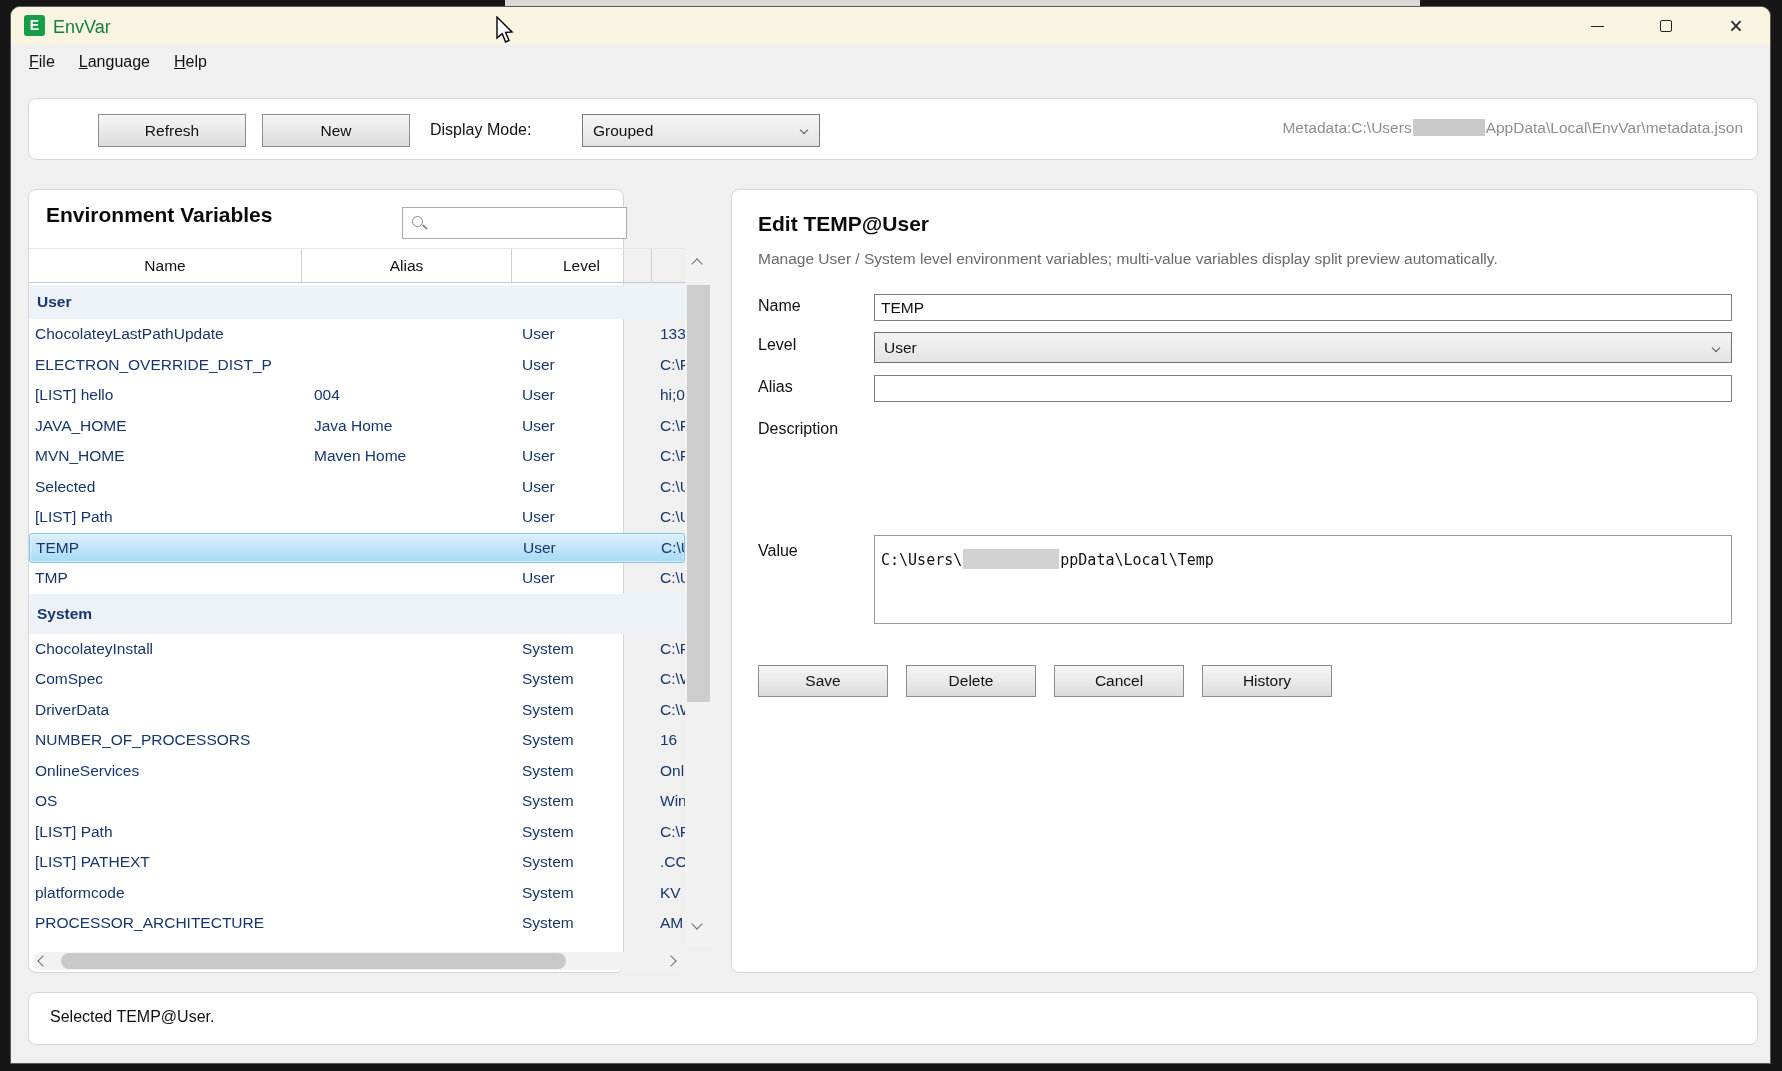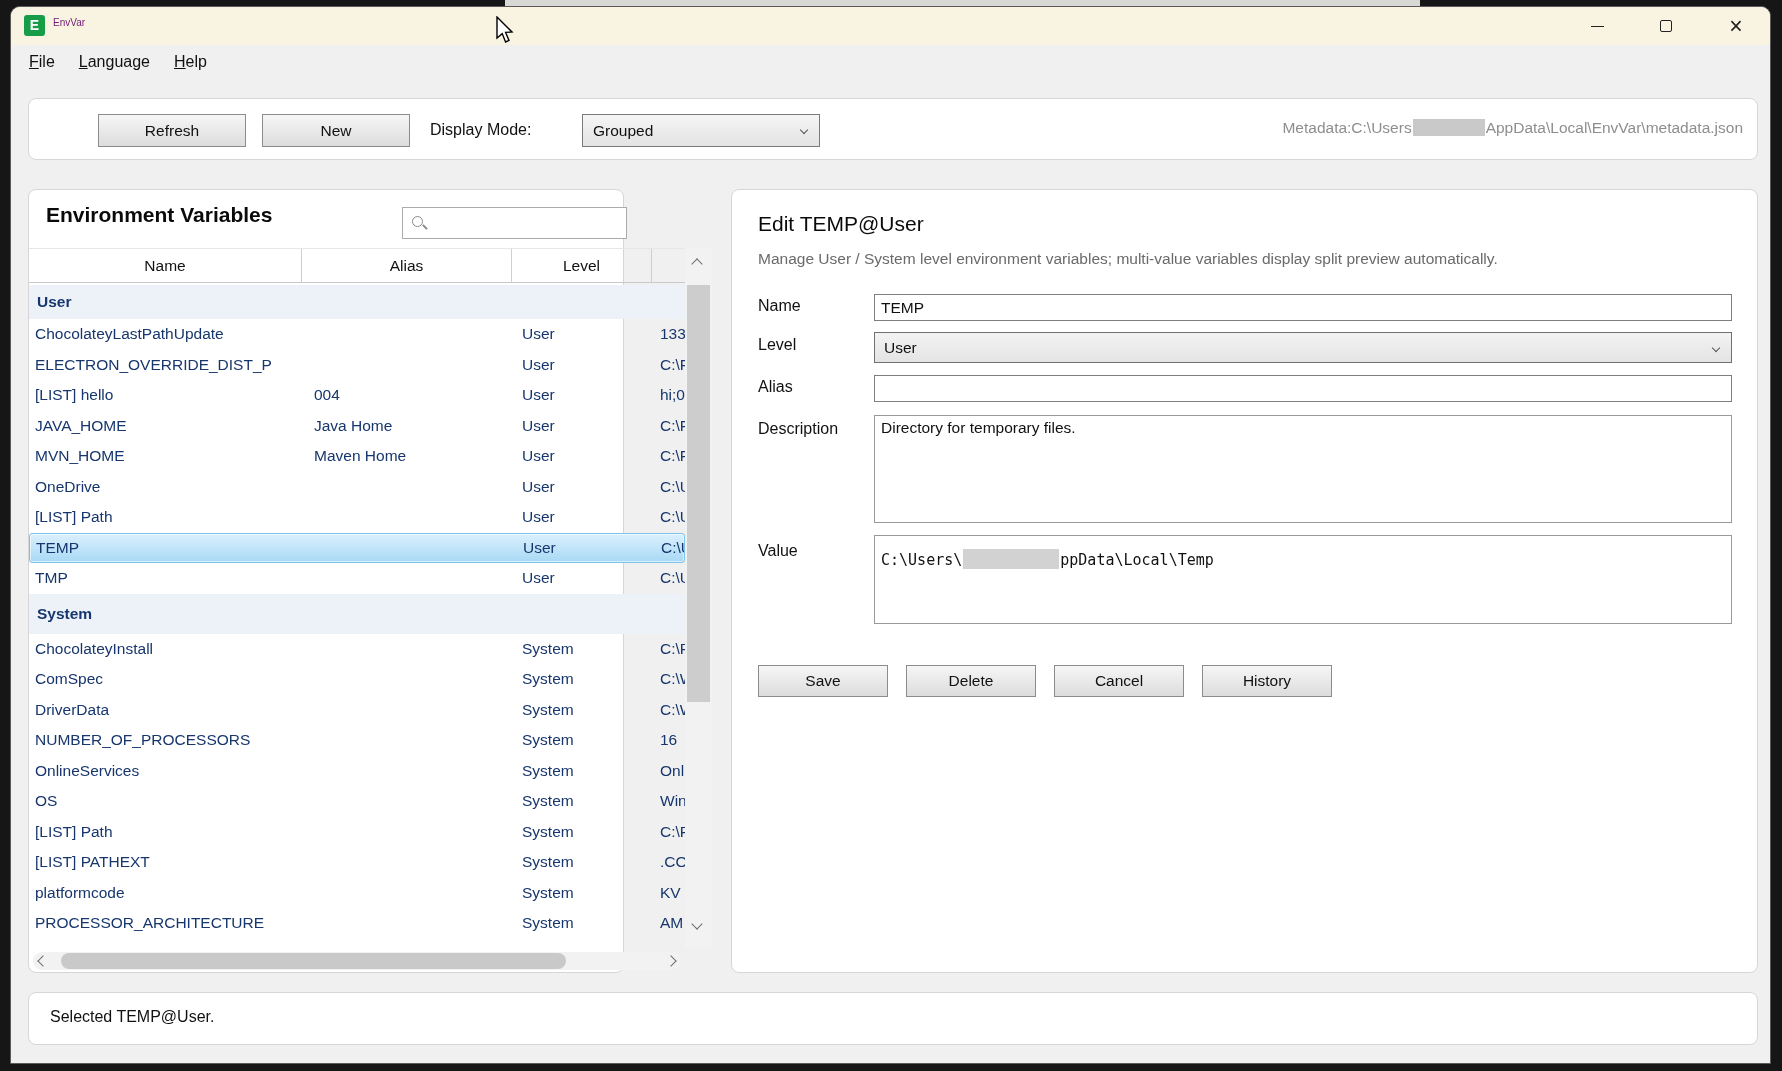--- a/index.html
+++ b/index.html
@@ -9,21 +9,21 @@
   
   .backdrop-sliver { position:absolute; left:505px; top:0; width:915px; height:6px; background:#d8d8d4; }
 
   .window { position:absolute; left:10px; top:6px; width:1761px; height:1058px;
             background:#f0f0f0; border:1px solid #5a5a5a; border-radius:10px 10px 0 0; overflow:hidden; }
 
   
   .titlebar { position:absolute; left:0; top:0; width:100%; height:38px; background:#f8f4e1; }
   .app-icon { position:absolute; left:13px; top:8px; width:21px; height:21px; background:#179c48;
               border-radius:3px; color:#fff; font-weight:bold; font-size:14px; text-align:center; line-height:21px; }
-  .app-title { position:absolute; left:42px; top:10px; font-size:10px; color:#701a75; }
+  .app-title { position:absolute; left:42px; top:10px; font-size:18px; color:#15803d; }
   .winbtn { position:absolute; top:2px; width:46px; height:34px; display:flex; align-items:center; justify-content:center; }
   .winbtn.min { left:1563px; } .winbtn.max { left:1632px; } .winbtn.close { left:1702px; }
   .glyph-min { width:13px; height:0; border-top:1.6px solid #222; }
   .glyph-max { width:12px; height:12px; border:1.6px solid #222; border-radius:2px; }
   .glyph-close { font-size:23px; color:#222; line-height:1; }
 
   
   .menubar { position:absolute; left:0; top:38px; width:100%; height:33px; background:#f0f0f0; display:flex; align-items:center; }
   .menu-item { display:inline-block; font-size:16px; color:#111; margin-left:12px; padding:2px 6px; }
   .menu-item::first-letter { text-decoration:underline; }
@@ -84,21 +84,21 @@
                   box-shadow:inset 0 0 0 1px rgba(255,255,255,.55); }
 
   .v-scrollbar { position:absolute; left:656px; top:58px; width:27px; height:699px; background:#f2f2f2; }
   .v-thumb { position:absolute; left:2px; top:37px; width:23px; height:417px; background:#cdcdcd; }
   .v-arrow { position:absolute; left:8px; } .v-arrow.up { top:12px; } .v-arrow.dn { top:672px; }
   .h-scrollbar { position:absolute; left:4px; top:762px; width:648px; height:18px; background:#f2f2f2; border-radius:9px; }
   .h-thumb { position:absolute; left:28px; top:1px; width:505px; height:16px; background:#c9c9c9; border-radius:8px; }
   .h-arrow { position:absolute; top:5px; } .h-arrow.lf { left:6px; } .h-arrow.rt { right:6px; }
 
   
-  .rp-heading { position:absolute; left:26px; top:22px; font-size:21px; font-weight:normal; color:#0a0a0a; }
+  .rp-heading { position:absolute; left:26px; top:22px; font-size:21px; font-weight:bold; color:#0a0a0a; }
   .rp-subtitle { position:absolute; left:26px; top:60px; font-size:15.5px; color:#6a6a6a; }
   .f-label { position:absolute; left:26px; font-size:16px; color:#111; }
   .f-ctl { position:absolute; left:142px; width:858px; font-size:15.5px; color:#111;
            font-family:"Liberation Sans", sans-serif; }
   .f-input { height:27px; border:1px solid #7f7f7f; padding:0 6px; outline:none; background:#fff; }
   .f-select { height:31px; background:linear-gradient(#f3f3f3,#e4e4e4); border:1px solid #707070;
               line-height:29px; padding-left:9px; }
   .f-textarea { border:1px solid #999; background:#fff; padding:3px 6px; resize:none; outline:none; }
   .value-box { border:1px solid #999; background:#fff; padding:13px 6px;
                font-family:"DejaVu Sans Mono", monospace; font-size:15px; color:#111; }
@@ -188,21 +188,21 @@
           <div class="cell c-level">User</div>
           <div class="cell c-value">C:\F</div>
         </div>
         <div class="row">
           <div class="cell c-name">MVN_HOME</div>
           <div class="cell c-alias">Maven Home</div>
           <div class="cell c-level">User</div>
           <div class="cell c-value">C:\F</div>
         </div>
         <div class="row">
-          <div class="cell c-name">OneDrive</div>
+          <div class="cell c-name">Selected</div>
           <div class="cell c-alias"></div>
           <div class="cell c-level">User</div>
           <div class="cell c-value">C:\U</div>
         </div>
         <div class="row">
           <div class="cell c-name">[LIST] Path</div>
           <div class="cell c-alias"></div>
           <div class="cell c-level">User</div>
           <div class="cell c-value">C:\U</div>
         </div>
@@ -308,21 +308,20 @@
     <div class="f-label" style="top:146px">Level</div>
     <div class="f-ctl f-select" style="top:142px">
       <span>User</span>
       <span class="chev small down select-chev"></span>
     </div>
 
     <div class="f-label" style="top:188px">Alias</div>
     <input class="f-ctl f-input" style="top: 185px;" value="">
 
     <div class="f-label" style="top:230px">Description</div>
-    <textarea class="f-ctl f-textarea" style="top: 225px; height: 108px;">Directory for temporary files.</textarea>
 
     <div class="f-label" style="top:352px">Value</div>
     <div class="f-ctl value-box" style="top:345px; height:89px">
       <span>C:\Users\</span><span class="redact val"></span><span>ppData\Local\Temp</span>
     </div>
 
     <div class="action-buttons">
         <button class="btn form-btn" style="left: 0px;">Save</button>
         <button class="btn form-btn" style="left: 148px;">Delete</button>
         <button class="btn form-btn" style="left: 296px;">Cancel</button>

